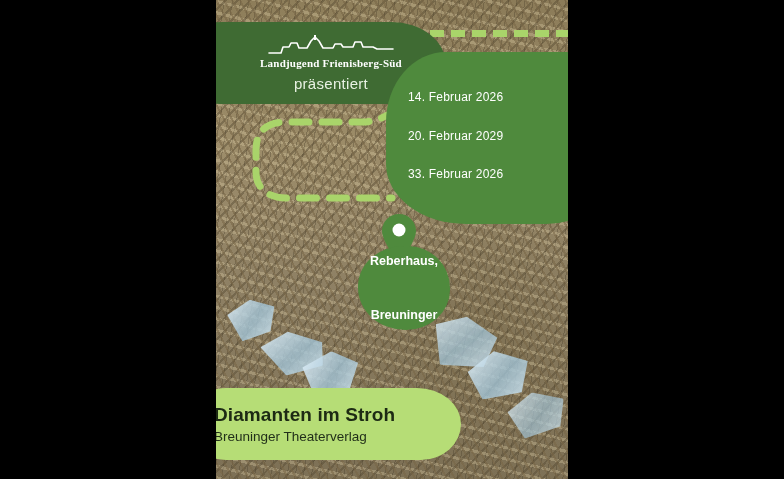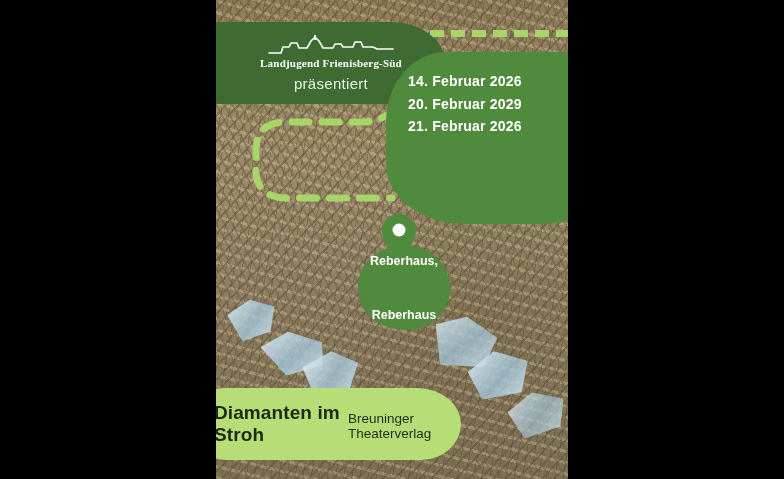--- a/index.html
+++ b/index.html
@@ -123,24 +123,25 @@
     top: 52px;
     width: 230px;
     height: 172px;
     background: #4f8a3d;
     border-radius: 60px 24px 70px 80px / 70px 60px 60px 60px;
     padding: 18px 0 0 22px;
     box-sizing: border-box;
   }
   .date-line {
     color: #ffffff;
-    font-size: 14px;
-    font-weight: bold;
+    font-size: 12px;
+    font-weight: normal;
     line-height: 22.5px;
     letter-spacing: 0.2px;
+    margin-top: 16px;
   }
 
   
   .pin {
     position: absolute;
     left: 162px;
     top: 212px;
     width: 42px;
     height: 52px;
   }
@@ -169,22 +170,22 @@
   
   .title-blob {
     position: absolute;
     left: -30px;
     top: 388px;
     width: 275px;
     height: 72px;
     background: #b6dd76;
     border-radius: 40px 44px 40px 40px / 36px 36px 36px 36px;
     display: flex;
-    flex-direction: row;
-    align-items: center;
+    flex-direction: column;
+    align-items: flex-start;
     justify-content: center;
     padding-left: 28px;
     box-sizing: border-box;
   }
   .play-title {
     color: #1d2a14;
     font-size: 19px;
     font-weight: bold;
     letter-spacing: 0.1px;
   }
@@ -222,31 +223,31 @@
         <path d="M2 18 L14 18 L16 12 L22 12 L24 8 L30 8 L32 13 L40 13 L44 6 L48 2 L52 6 L56 13 L66 13 L68 9 L74 9 L76 12 L86 12 L88 7 L94 7 L96 12 L106 12 L110 14 L126 14" fill="none" stroke="#ffffff" stroke-width="1.6" stroke-linejoin="round" stroke-linecap="round"></path>
         <rect x="47" y="0" width="2" height="5" fill="#ffffff"></rect>
       </svg>
       <div class="logo-title">Landjugend Frienisberg-Süd</div>
       <div class="logo-sub">präsentiert</div>
     </div>
 
     <div class="dates-blob">
       <div class="date-line">14. Februar 2026</div>
       <div class="date-line">20. Februar 2029</div>
-      <div class="date-line">21. Februar 2026</div>
+      <div class="date-line">33. Februar 2026</div>
     </div>
 
     <svg class="pin" viewBox="0 0 42 52">
       <path d="M21 51 C 21 51, 38 30, 38 19 A 17 17 0 1 0 4 19 C 4 30, 21 51, 21 51 Z" fill="#4f8a3d"></path>
       <circle cx="21" cy="18" r="6.5" fill="#ffffff"></circle>
     </svg>
 
     <div class="loc-blob">
       <div class="loc-line">Reberhaus,</div>
-      <div class="loc-line">Reberhaus</div>
+      <div class="loc-line">Breuninger</div>
     </div>
 
     <div class="title-blob">
       <div class="play-title">Diamanten im Stroh</div>
       <div class="play-sub">Breuninger Theaterverlag</div>
     </div>
 
   </div>
 </div>
 

